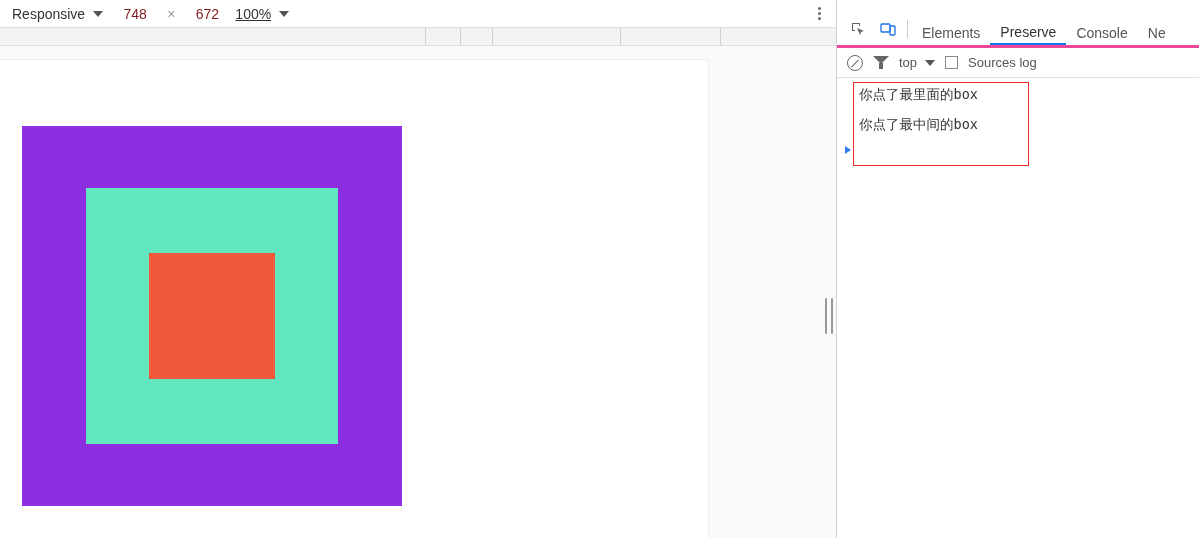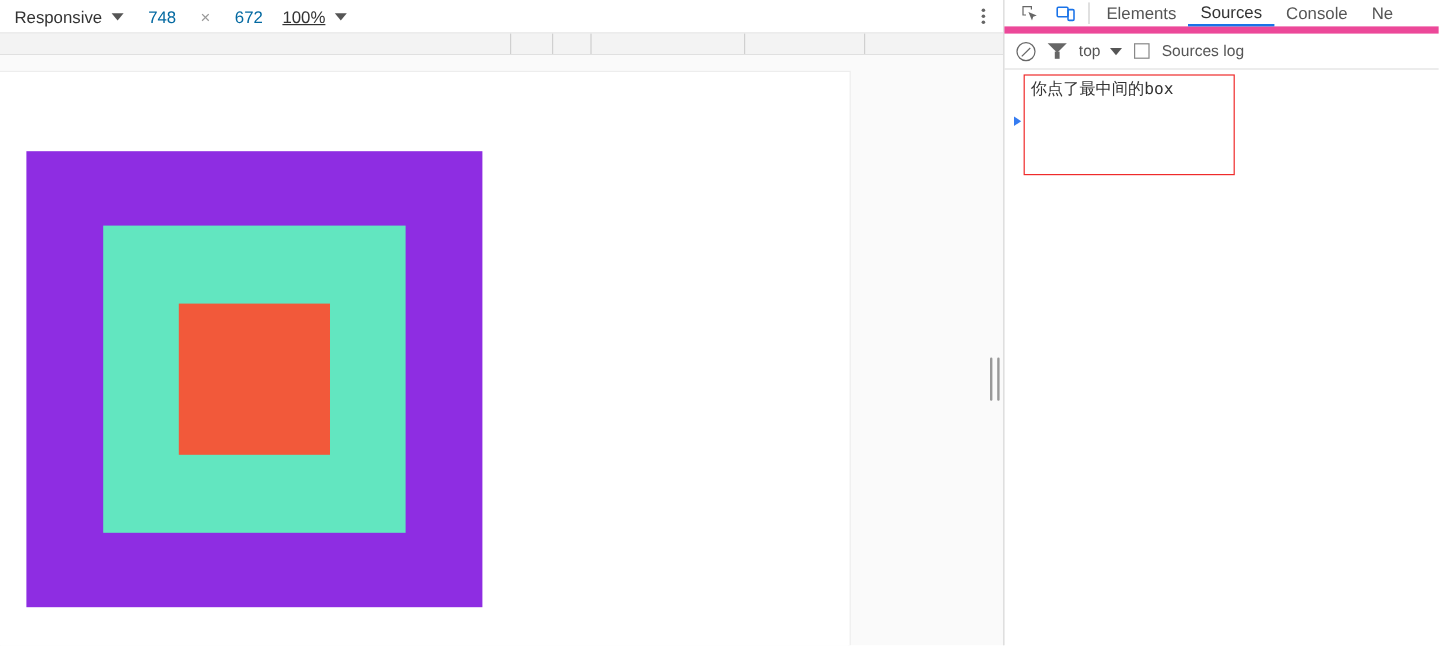--- a/index.html
+++ b/index.html
@@ -35,21 +35,21 @@
     .responsive-select {
       display: flex;
       align-items: center;
       gap: 6px;
       padding: 2px 4px;
       cursor: pointer;
     }
     .dim-input {
       width: 40px;
       text-align: center;
-      color: #0369a1;
+      color: #7f1d1d;
     }
     .dim-sep { color: #999; margin: 0 4px; }
     .zoom-select {
       display: flex;
       align-items: center;
       gap: 6px;
       cursor: pointer;
       text-decoration: underline;
     }
     .dropdown-caret {
@@ -130,23 +130,23 @@
     .devtools-pane {
       flex: 1;
       border-left: 1px solid #d0d0d0;
       display: flex;
       flex-direction: column;
       background: #fff;
     }
     .devtools-tabs {
       height: 28px;
       display: flex;
-      align-items: center;
-      border-bottom: 6px solid #ec4899;
+      border-bottom: 3px solid #ec4899;
       padding-left: 6px;
+      margin-top: 20px;
     }
     .dt-icon {
       width: 18px; height: 18px;
       margin: 0 6px;
       display: flex; justify-content: center; align-items: center;
       cursor: pointer;
     }
     .dt-tab {
       padding: 0 10px;
       height: 100%;
@@ -280,32 +280,33 @@
         </svg>
     </div>
     <div class="dt-icon">
       <svg width="16" height="16" viewBox="0 0 16 16">
           <rect x="1" y="3" width="9" height="8" rx="1" fill="none" stroke="#1a73e8" stroke-width="1.3"></rect>
           <rect x="10" y="5" width="5" height="9" rx="1" fill="none" stroke="#1a73e8" stroke-width="1.3"></rect>
         </svg>
     </div>
     <div class="dt-divider"></div>
     <div class="dt-tab">Elements</div>
-    <div class="dt-tab active">Sources</div>
+    <div class="dt-tab active">Preserve</div>
     <div class="dt-tab">Console</div>
     <div class="dt-tab">Ne</div>
   </div>
   <div class="console-toolbar">
     <div class="clear-icon"></div>
     <div class="filter-icon"></div>
     <div class="context-select">
       <span>top</span>
       <span class="dropdown-caret"></span>
     </div>
     <div class="checkbox"></div>
     <span>Sources log</span>
   </div>
   <div class="console-body">
     <div class="console-highlight"></div>
+    <div class="console-line">你点了最里面的box</div>
     <div class="console-line">你点了最中间的box</div>
     <div class="prompt-line"><span class="prompt-caret"></span></div>
   </div>
 </div>
 
 </body></html>

